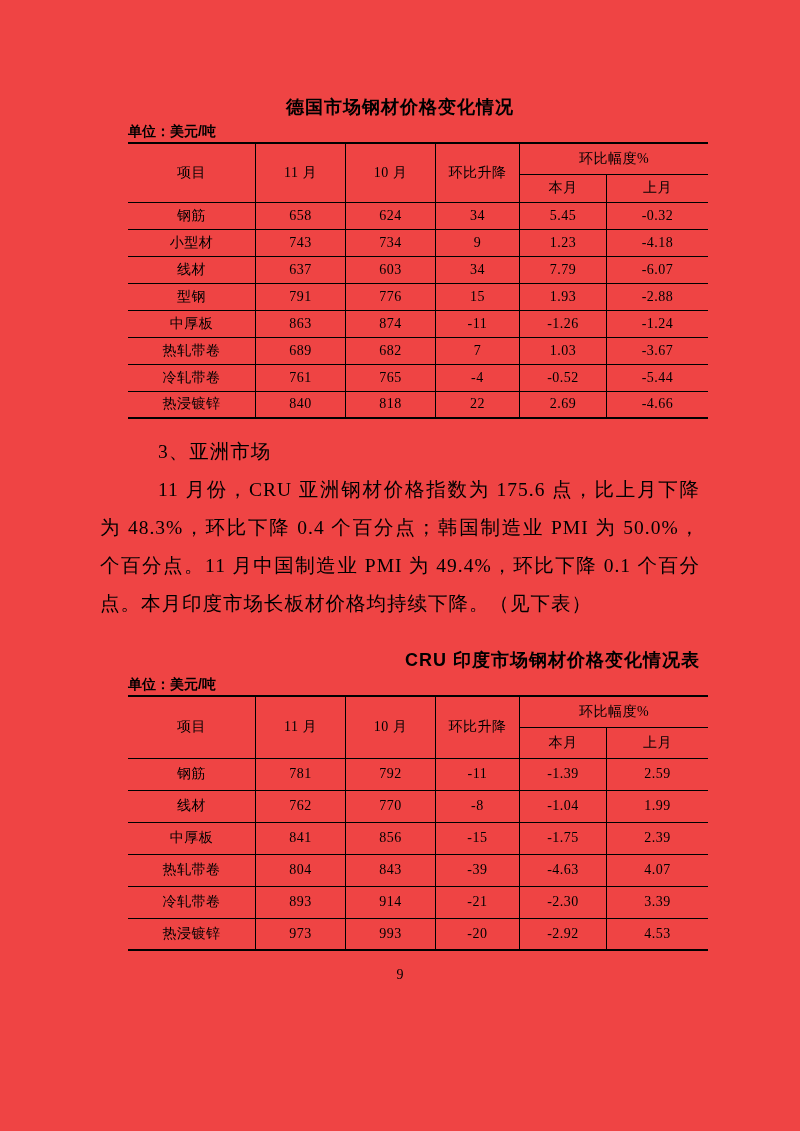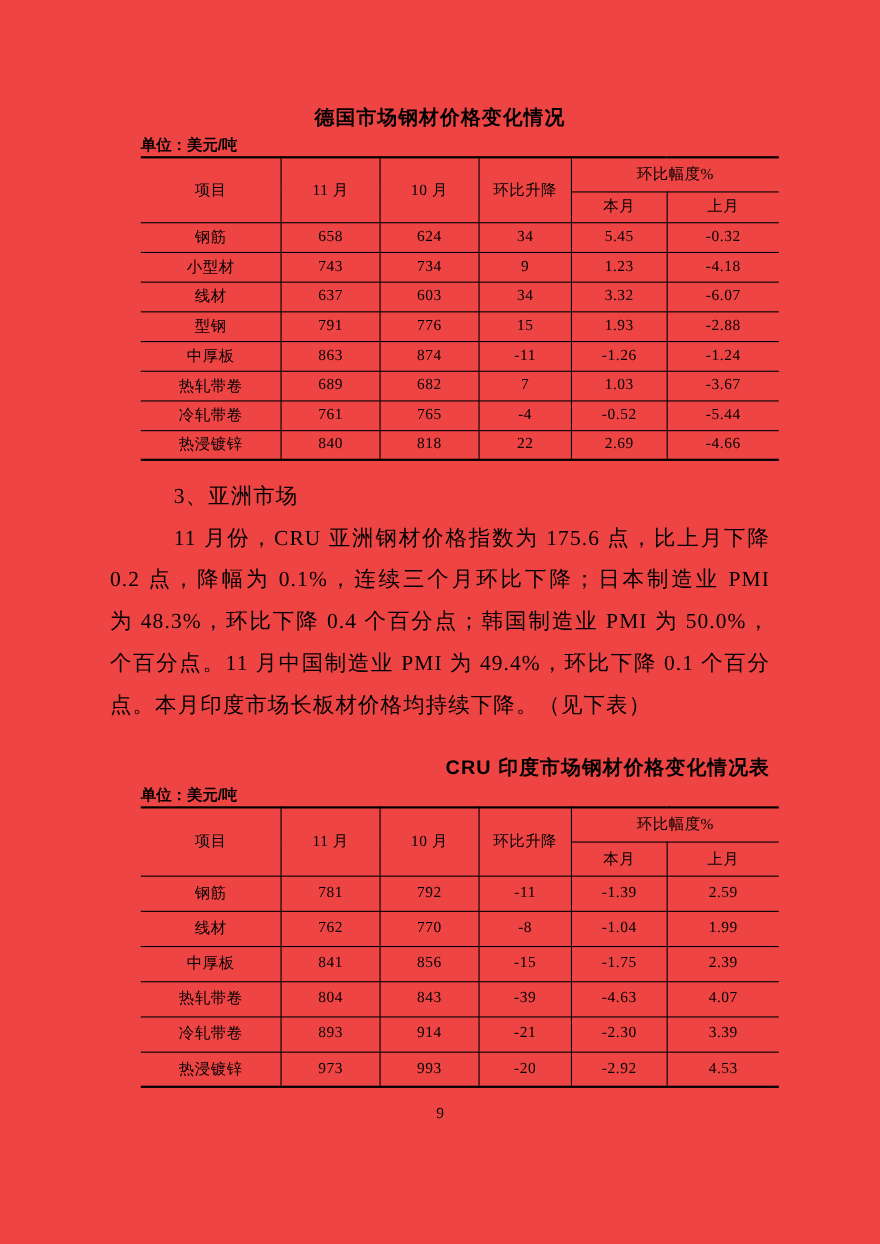--- a/index.html
+++ b/index.html
@@ -128,21 +128,21 @@
               <td>734</td>
               <td>9</td>
               <td>1.23</td>
               <td>-4.18</td>
             </tr>
             <tr>
               <td>线材</td>
               <td>637</td>
               <td>603</td>
               <td>34</td>
-              <td>3.32</td>
+              <td>7.79</td>
               <td>-6.07</td>
             </tr>
             <tr>
               <td>型钢</td>
               <td>791</td>
               <td>776</td>
               <td>15</td>
               <td>1.93</td>
               <td>-2.88</td>
             </tr>
@@ -177,21 +177,20 @@
               <td>22</td>
               <td>2.69</td>
               <td>-4.66</td>
             </tr>
           </tbody>
       </table>
     </div>
 
     <div class="section-heading">3、亚洲市场</div>
     <div class="para-line first">11 月份，CRU 亚洲钢材价格指数为 175.6 点，比上月下降</div>
-    <div class="para-line">0.2 点，降幅为 0.1%，连续三个月环比下降；日本制造业 PMI</div>
     <div class="para-line">为 48.3%，环比下降 0.4 个百分点；韩国制造业 PMI 为 50.0%，</div>
     <div class="para-line">个百分点。11 月中国制造业 PMI 为 49.4%，环比下降 0.1 个百分</div>
     <div class="para-line last">点。本月印度市场长板材价格均持续下降。（见下表）</div>
 
     <div class="doc-title second">CRU 印度市场钢材价格变化情况表</div>
 
     <div class="tablewrap">
       <div class="unit-label">单位：美元/吨</div>
       <table class="price-table t2">
         <colgroup>

